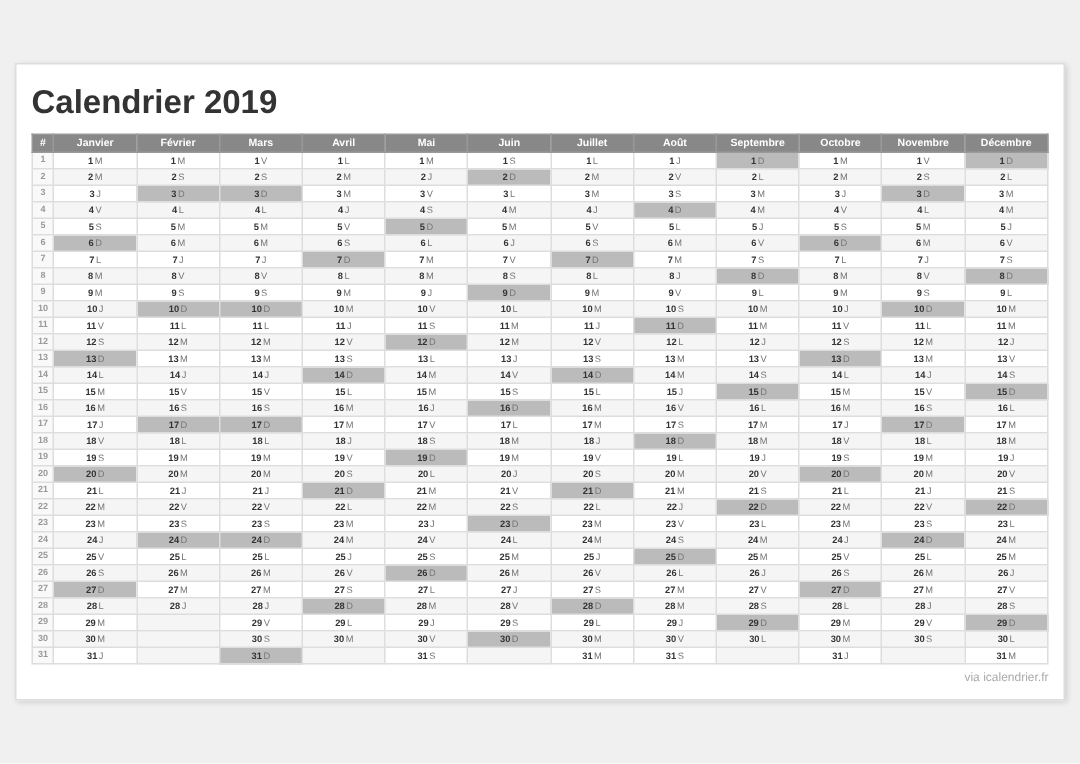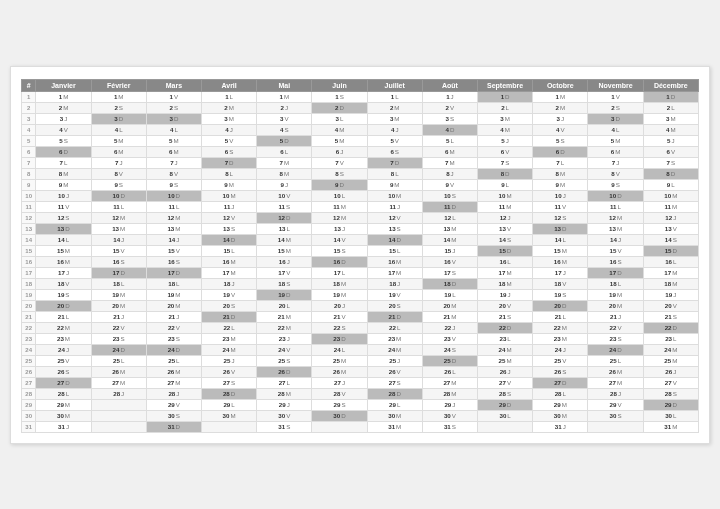--- a/index.html
+++ b/index.html
@@ -51,20 +51,21 @@
       text-align: right;
       font-size: 8px;
       color: #aaa;
       margin-top: 4px;
     }
   </style>
 </head>
 <body>
 
 <div class="page">
+  <div class="page-title">Calendrier 2019</div>
   <table class="calendar-table">
     <thead>
       <tr id="header-row">
           <th style="width: 12px; min-width: 12px;">#</th>
           <th style="width: 46px;">Janvier</th>
           <th style="width: 46px;">Février</th>
           <th style="width: 46px;">Mars</th>
           <th style="width: 46px;">Avril</th>
           <th style="width: 46px;">Mai</th>
           <th style="width: 46px;">Juin</th>
@@ -537,13 +538,14 @@
           <td style="background: rgb(245, 245, 245);"></td>
           <td style="background: rgb(255, 255, 255);"><span style="font-weight: bold; color: rgb(51, 51, 51);">31</span><span style="color: rgb(119, 119, 119); margin-left: 1px;">M</span></td>
           <td style="background: rgb(255, 255, 255);"><span style="font-weight: bold; color: rgb(51, 51, 51);">31</span><span style="color: rgb(119, 119, 119); margin-left: 1px;">S</span></td>
           <td style="background: rgb(245, 245, 245);"></td>
           <td style="background: rgb(255, 255, 255);"><span style="font-weight: bold; color: rgb(51, 51, 51);">31</span><span style="color: rgb(119, 119, 119); margin-left: 1px;">J</span></td>
           <td style="background: rgb(245, 245, 245);"></td>
           <td style="background: rgb(255, 255, 255);"><span style="font-weight: bold; color: rgb(51, 51, 51);">31</span><span style="color: rgb(119, 119, 119); margin-left: 1px;">M</span></td>
         </tr>
       </tbody>
   </table>
+  <div class="footer">via icalendrier.fr</div>
 </div>
 
 </body></html>

